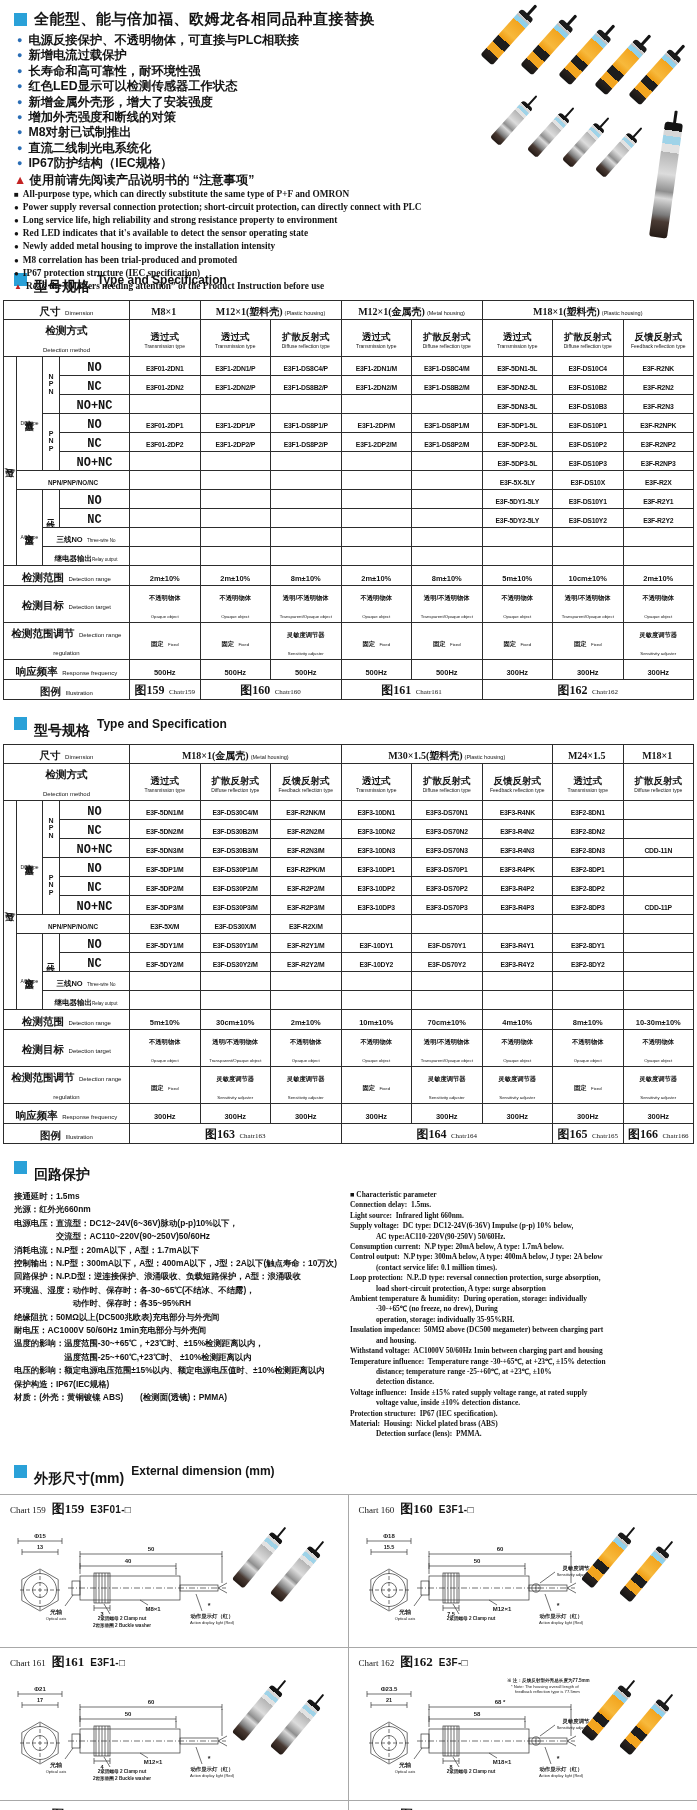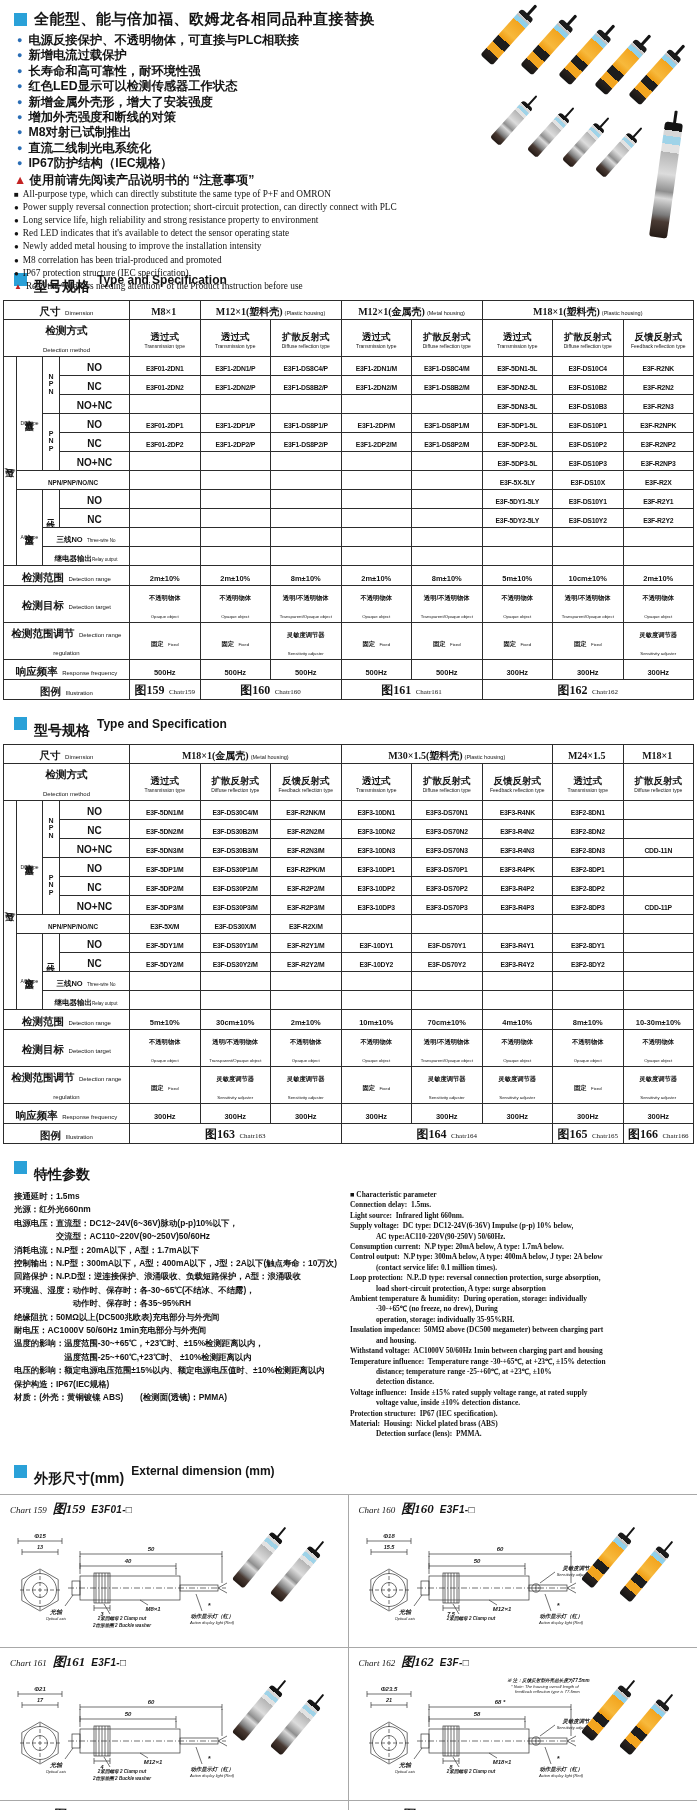--- a/index.html
+++ b/index.html
@@ -7,21 +7,21 @@
         font-family:"Liberation Sans",sans-serif;color:#141414;overflow:hidden;}
   
   .features{position:relative;height:256px;padding:8px 0 0 14px;box-sizing:border-box;}
   .feat-title{display:flex;align-items:center;gap:7px;margin:2px 0 4px 0;position:relative;z-index:2;}
   .sq{width:13px;height:13px;background:#2aa1d8;display:inline-block;flex:0 0 auto;}
   .feat-title .t{font-size:15px;font-weight:bold;letter-spacing:.5px;}
   .cn-item{display:flex;align-items:center;font-size:12.3px;font-weight:bold;line-height:15.4px;position:relative;z-index:2;}
   .cn-item .dot{color:#2a6db5;font-size:9px;margin:0 6px 0 3px;}
   .warn-cn{font-size:12.3px;font-weight:bold;line-height:16px;position:relative;z-index:2;}
   .warn-cn .tri,.en-warn .m{color:#c32222;}
-  .en-block{font-family:"Liberation Serif",serif;font-size:9.3px;font-weight:normal;line-height:12.2px;width:648px;position:relative;z-index:2;}
+  .en-block{font-family:"Liberation Serif",serif;font-size:9.3px;font-weight:bold;line-height:12.2px;width:648px;position:relative;z-index:2;}
   .en-item .m{margin-right:4px;font-size:8px;}
   
   .hero-photos{position:absolute;right:0;top:0;width:250px;height:256px;pointer-events:none;z-index:1;}
   .sensor{position:absolute;border-radius:3px;}
   .sensor::before{content:"";position:absolute;top:-12px;left:45%;width:2.5px;height:13px;background:#151515;border-radius:1px;}
   .sensor.orange{background:linear-gradient(180deg,#1b1b1b 0%,#1b1b1b 8%,#cfcfcf 8%,#bdbdbd 12%,#8fd0ea 12%,#8fd0ea 20%,#f3a51f 20%,#f7b93c 44%,#ef9c12 57%,#1d1d1d 57%,#1d1d1d 71%,#f3a51f 71%,#f3a51f 85%,#2c2420 85%,#141414 100%);}
   .sensor.metal{background:linear-gradient(180deg,#141414 0%,#141414 7%,#d7d7d7 7%,#d7d7d7 12%,#9fd3e8 12%,#9fd3e8 19%,#e2e2e2 19%,#e2e2e2 26%,#b5b5b5 26%,#dcdcdc 45%,#8f8f8f 60%,#d9d9d9 66%,#7c7c7c 80%,#4a3b34 86%,#241a15 100%);}
   
   .sec-title{display:flex;align-items:center;gap:7px;padding:7px 0 4px 14px;}
   .sec-title .cn{font-size:14px;font-weight:bold;margin-top:15px;}
@@ -32,33 +32,33 @@
   .spec-table th,.spec-table td{border:1px solid #2c2c2c;padding:0;text-align:center;vertical-align:middle;overflow:hidden;font-weight:normal;}
   tr.h-hdr{height:19px;} tr.h-model{height:12px;} tr.h-foot{height:20px;} tr.h-illus{height:17px;}
   .cn10{font-size:10.5px;font-weight:bold;} .en6{font-size:6px;}
   .grp-l{font-size:10px;font-weight:bold;font-family:"Liberation Serif",serif;}
   .grp-n{font-size:5.5px;margin-left:2px;}
   .mth-cn{font-size:9.5px;font-weight:bold;} .mth-en{font-size:5px;display:block;line-height:5.5px;}
   .mcell span{font-size:6.8px;font-weight:bold;letter-spacing:-0.2px;}
   .vtext{writing-mode:vertical-rl;text-orientation:upright;font-size:8.5px;font-weight:bold;line-height:1;display:inline-block;letter-spacing:1px;}
   .en5{font-size:5px;display:block;line-height:6px;}
   .stack{font-size:7px;font-weight:bold;line-height:7.5px;display:inline-block;}
-  .sw{font-size:10px;font-weight:bold;} .anyl{font-size:6.3px;font-weight:bold;}
+  .sw{font-size:12px;font-weight:bold;font-family:Liberation Mono, monospace;} .anyl{font-size:6.3px;font-weight:bold;}
   .cn8{font-size:7.5px;font-weight:bold;} .en4{font-size:4.5px;}
   .fr{font-size:7.5px;font-weight:bold;}
   .tg-cn{font-size:6.3px;font-weight:bold;} .tg-en{font-size:4.3px;}
   .ill-cn{font-size:12px;font-family:"Liberation Serif",serif;font-weight:bold;}
   .ill-en{font-size:7px;font-family:"Liberation Serif",serif;}
   
   .params-cols{display:flex;padding:2px 4px 8px 14px;}
   .p-cn{width:336px;font-size:8.4px;font-weight:bold;line-height:13.4px;white-space:pre-wrap;}
   .p-en{flex:1;font-family:"Liberation Serif",serif;font-size:7.4px;font-weight:bold;line-height:10.4px;white-space:pre-wrap;}
   
   .charts-grid{display:grid;grid-template-columns:1fr 1fr;border-top:1px solid #a8a8a8;margin-top:2px;}
-  .chart-panel{border-bottom:1px solid #a8a8a8;padding:5px 4px 2px 10px;position:relative;height:153px;box-sizing:border-box;font-style:italic;}
+  .chart-panel{border-bottom:1px solid #a8a8a8;padding:5px 4px 2px 10px;position:relative;height:153px;box-sizing:border-box;}
   .chart-panel:nth-child(odd){border-right:1px solid #a8a8a8;}
   .chart-head{display:flex;align-items:baseline;gap:6px;}
   .ch-en{font-family:"Liberation Serif",serif;font-size:9px;}
   .ch-cn{font-family:"Liberation Serif",serif;font-size:13px;font-weight:bold;}
   .ch-model{font-size:10px;font-weight:bold;letter-spacing:.3px;}
   .chart-photos{position:absolute;right:12px;top:28px;width:88px;height:112px;pointer-events:none;}
   svg text{font-family:"Liberation Sans",sans-serif;fill:#222;}
   svg line,svg rect,svg circle,svg polygon,svg path{stroke:#333;fill:none;stroke-width:.7;}
 </style>
 </head>
@@ -581,21 +581,21 @@
               <td><span class="ill-cn">图166</span> <span class="ill-en">Chatr166</span></td>
             </tr>
           </tbody>
         </table>
       </div>
   </section>
 
   <section>
     <div class="sec-title">
       <span class="sq"></span>
-      <span class="cn">特性参数</span>
+      <span class="cn">回路保护</span>
     </div>
     <div class="params-cols">
       <div class="p-cn" id="params-cn"><div>接通延时：1.5ms</div><div>光源：红外光660nm</div><div>电源电压：直流型：DC12~24V(6~36V)脉动(p-p)10%以下，</div><div>　　　　　交流型：AC110~220V(90~250V)50/60Hz</div><div>消耗电流：N.P型：20mA以下，A型：1.7mA以下</div><div>控制输出：N.P型：300mA以下，A型：400mA以下，J型：2A以下(触点寿命：10万次)</div><div>回路保护：N.P.D型：逆连接保护、浪涌吸收、负载短路保护，A型：浪涌吸收</div><div>环境温、湿度：动作时、保存时：各-30~65℃(不结冰、不结露)，</div><div>　　　　　　　动作时、保存时：各35~95%RH</div><div>绝缘阻抗：50MΩ以上(DC500兆欧表)充电部分与外壳间</div><div>耐电压：AC1000V 50/60Hz 1min充电部分与外壳间</div><div>温度的影响：温度范围-30~+65℃，+23℃时、±15%检测距离以内，</div><div>　　　　　　温度范围-25~+60℃,+23℃时、 ±10%检测距离以内</div><div>电压的影响：额定电源电压范围±15%以内、额定电源电压值时、±10%检测距离以内</div><div>保护构造：IP67(IEC规格)</div><div>材质：(外壳：黄铜镀镍 ABS)　　(检测面(透镜)：PMMA)</div></div>
       <div class="p-en" id="params-en"><div>■ Characteristic parameter</div><div>Connection delay:  1.5ms.</div><div>Light source:  Infrared light 660nm.</div><div>Supply voltage:  DC type: DC12-24V(6-36V) Impulse (p-p) 10% below,</div><div>              AC type:AC110-220V(90-250V) 50/60Hz.</div><div>Consumption current:  N.P type: 20mA below, A type: 1.7mA below.</div><div>Control output:  N.P type: 300mA below, A type: 400mA below, J type: 2A below</div><div>              (contact service life: 0.1 million times).</div><div>Loop protection:  N.P..D type: reversal connection protection, surge absorption,</div><div>              load short-circuit protection, A type: surge absorption</div><div>Ambient temperature &amp; humidity:  During operation, storage: individually</div><div>              -30-+65℃ (no freeze, no drew), During</div><div>              operation, storage: individually 35-95%RH.</div><div>Insulation impedance:  50MΩ above (DC500 megameter) between charging part</div><div>              and housing.</div><div>Withstand voltage:  AC1000V 50/60Hz 1min between charging part and housing</div><div>Temperature influence:  Temperature range -30-+65℃, at +23℃, ±15% detection</div><div>              distance; temperature range -25-+60℃, at +23℃, ±10%</div><div>              detection distance.</div><div>Voltage influence:  Inside ±15% rated supply voltage range, at rated supply</div><div>              voltage value, inside ±10% detection distance.</div><div>Protection structure:  IP67 (IEC specification).</div><div>Material:  Housing:  Nickel plated brass (ABS)</div><div>              Detection surface (lens):  PMMA.</div></div>
     </div>
   </section>
 
   <section>
     <div class="sec-title">
       <span class="sq"></span>

